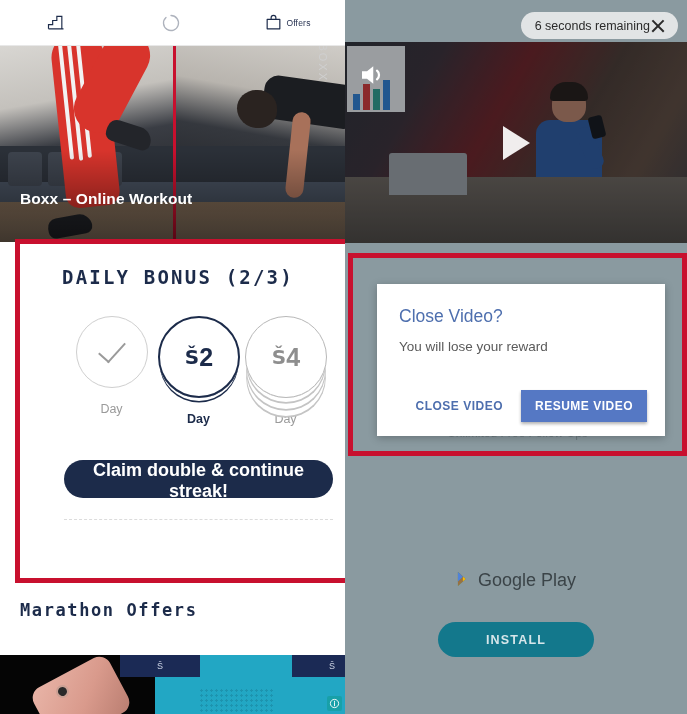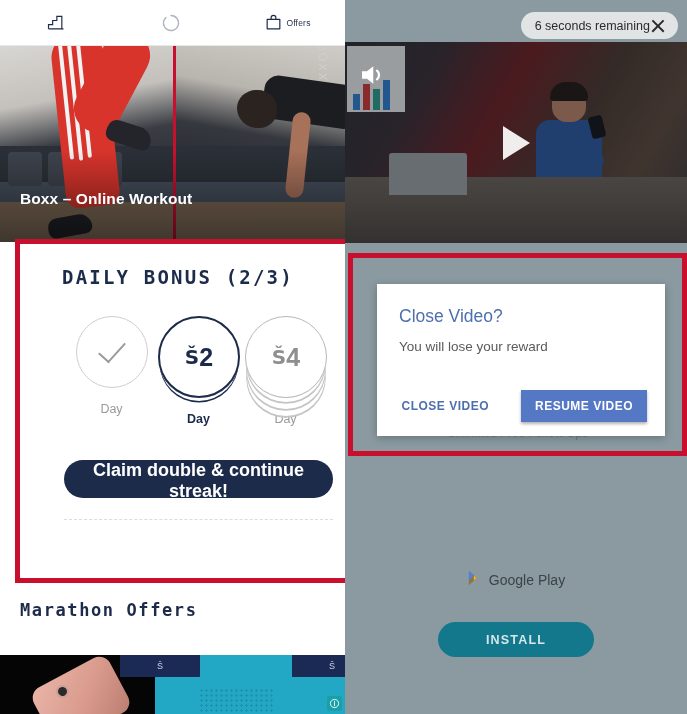--- a/index.html
+++ b/index.html
@@ -176,33 +176,33 @@
                  border: 5px solid #c8102e; }
   .dialog-bg { position: absolute; inset: 0; background: #8a9aa0; }
   .ghost-text { position: absolute; left: 0; right: 0; top: 168px; text-align: center;
                 font-size: 12px; color: #6e7d83; }
   .dialog { position: absolute; left: 24px; top: 26px; width: 288px; height: 152px;
             background: #ffffff; box-shadow: 0 2px 8px rgba(0,0,0,.25);
             padding: 22px 22px 0 22px; }
   .dlg-title { font-size: 17.5px; color: #4e6fae; }
   .dlg-body { margin-top: 12px; font-size: 13.5px; color: #5a5a5a; }
   .dlg-actions { position: absolute; right: 18px; bottom: 14px;
-                 display: flex; align-items: center; gap: 22px; }
+                 display: flex; align-items: center; gap: 8px; }
   .btn-flat { background: none; border: none; cursor: pointer;
               color: #4e6fae; font-size: 12px; font-weight: bold; letter-spacing: .5px;
               padding: 8px 10px; font-family: "Liberation Sans", sans-serif; }
   .btn-raised { background: #5578c4; border: none; cursor: pointer; color: #fff;
                 font-size: 12px; font-weight: bold; letter-spacing: .5px;
                 padding: 9px 14px; box-shadow: 0 2px 3px rgba(0,0,0,.3);
                 font-family: "Liberation Sans", sans-serif; }
 
   
   .gp-row { position: absolute; left: 0; right: 0; top: 570px;
             display: flex; align-items: center; justify-content: center; gap: 7px; }
-  .gp-txt { font-size: 14px; color: #3b4448; }
+  .gp-txt { font-size: 18px; color: #3b4448; }
   .install-btn { position: absolute; left: 50%; top: 622px; transform: translateX(-50%);
                  width: 156px; height: 35px; border-radius: 18px; background: #13788c;
                  color: #d6e6ea; border: none; cursor: pointer;
                  font-size: 12.5px; font-weight: bold; letter-spacing: 1.2px;
                  font-family: "Liberation Sans", sans-serif; }
 </style>
 </head>
 <body>
 
 <div class="screen">

